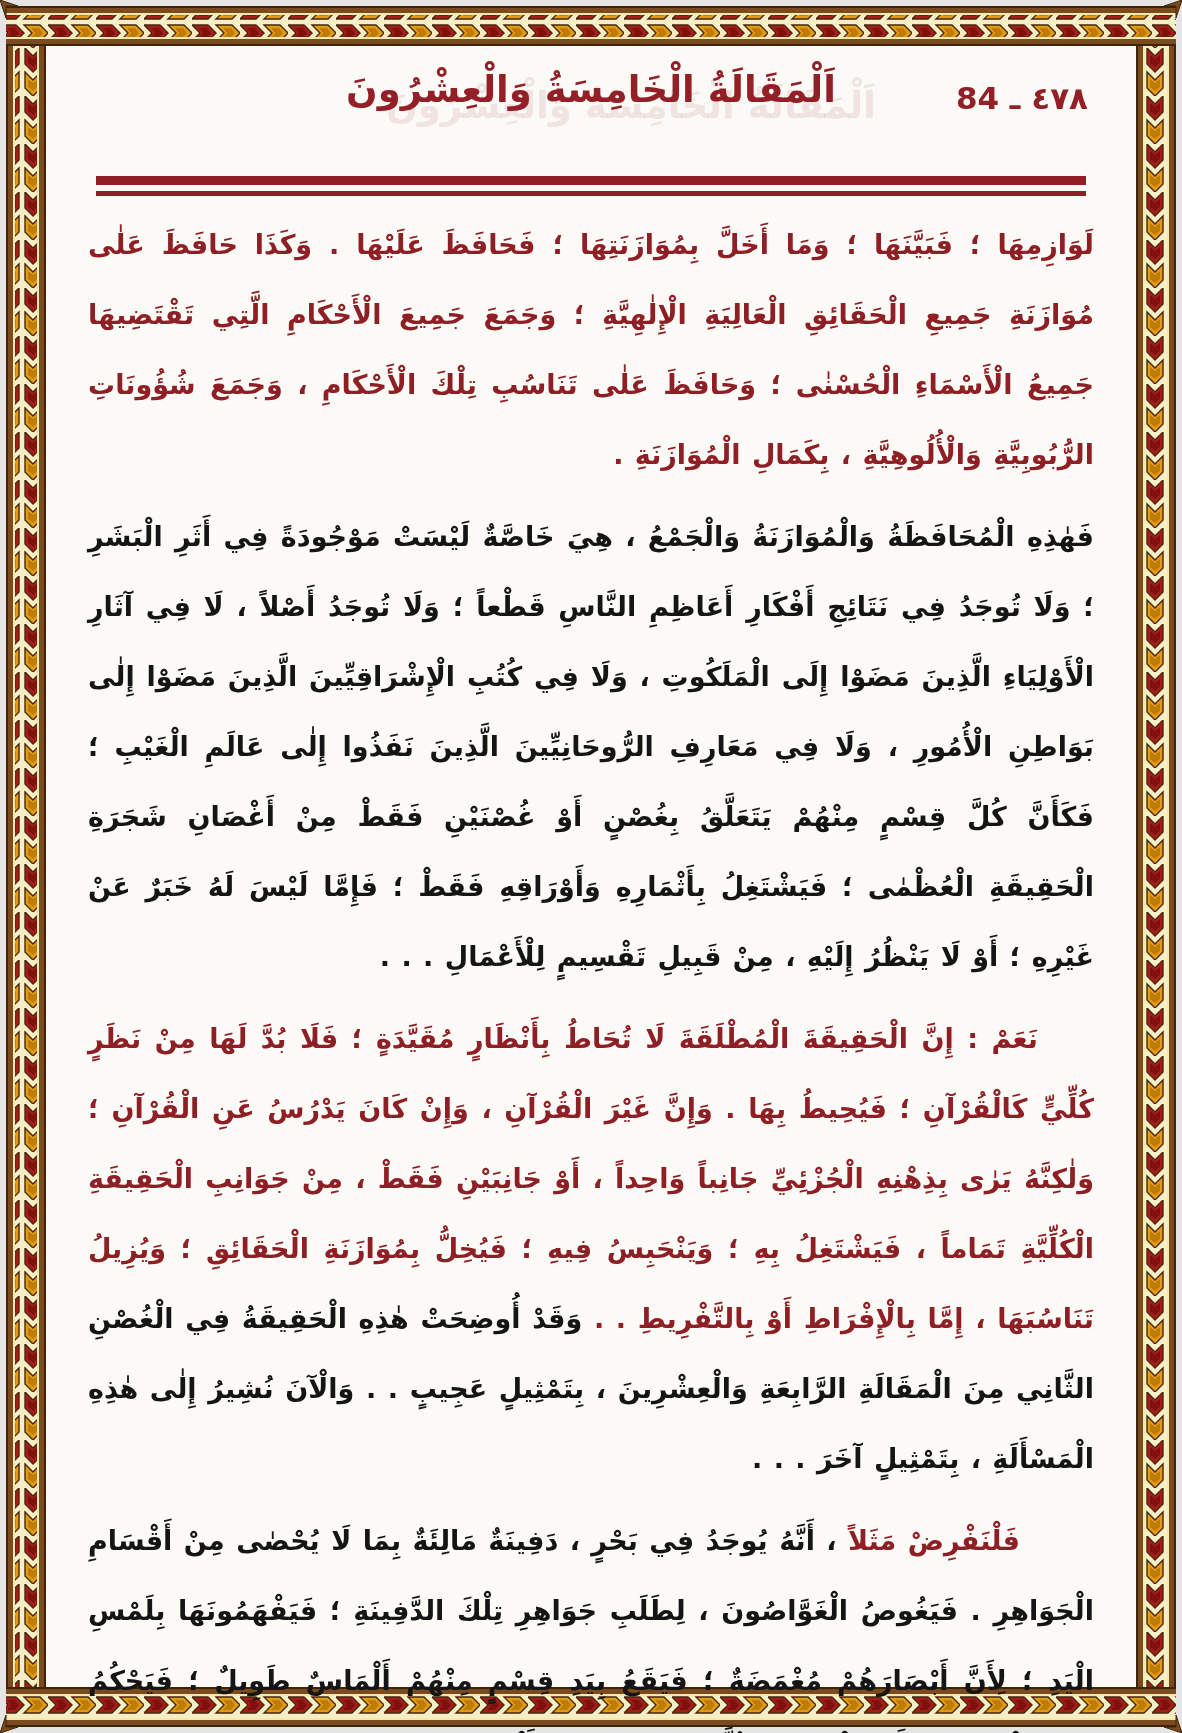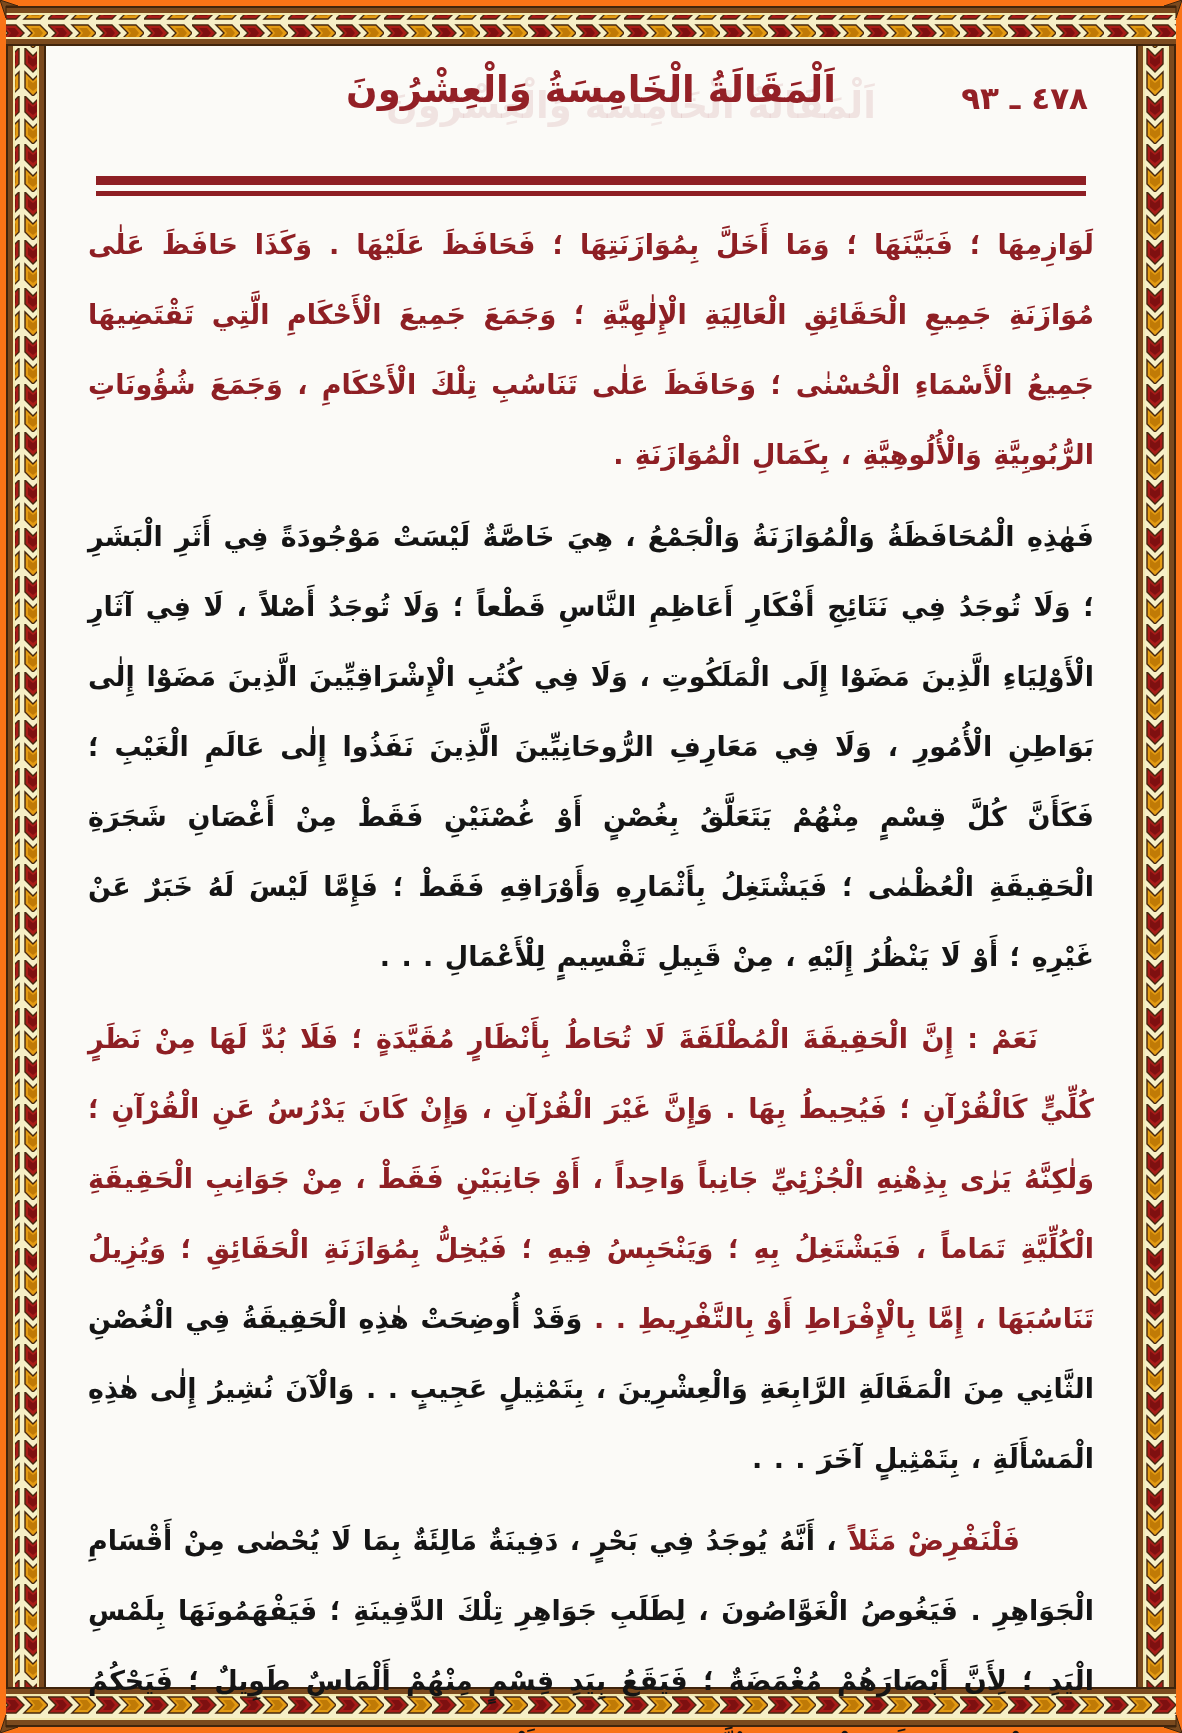--- a/index.html
+++ b/index.html
@@ -1,20 +1,20 @@
 <!DOCTYPE html>
 <html lang="ar" dir="rtl"><head>
 <meta charset="utf-8">
 <style>
   html, body { margin: 0; padding: 0; background: #ffffff; }
   .page {
     position: relative;
     width: 1182px;
     height: 1733px;
-    background: #f97316;
+    background: #e5e5e5;
     overflow: hidden;
     font-family: "DejaVu Sans", sans-serif;
   }
   .frame-svg { position: absolute; inset: 0; display: block; }
   .content {
     position: absolute;
     left: 46px; top: 46px;
     width: 1090px; height: 1641px;
     background: #fbfaf7;
     direction: rtl;
@@ -142,21 +142,21 @@
       <polygon points="1176,6 1164,6 1182,0 1176,18"></polygon>
       <polygon points="6,1727 18,1727 0,1733 6,1715"></polygon>
       <polygon points="1176,1727 1164,1727 1182,1733 1176,1715"></polygon>
     </g>
   </svg>
 
   <div class="content">
 
     <div class="header">
       <h1 class="title">اَلْمَقَالَةُ الْخَامِسَةُ وَالْعِشْرُونَ</h1>
-      <div class="pagenums">٤٧٨ ـ ٩٣</div>
+      <div class="pagenums">٤٧٨ ـ 84</div>
     </div>
 
     <div class="rule"></div>
 
     <div class="text">
       <p><span class="seg-red">لَوَازِمِهَا ؛ فَبَيَّنَهَا ؛ وَمَا أَخَلَّ بِمُوَازَنَتِهَا ؛ فَحَافَظَ عَلَيْهَا . وَكَذَا حَافَظَ عَلٰى مُوَازَنَةِ جَمِيعِ الْحَقَائِقِ الْعَالِيَةِ الْإِلٰهِيَّةِ ؛ وَجَمَعَ جَمِيعَ الْأَحْكَامِ الَّتِي تَقْتَضِيهَا جَمِيعُ الْأَسْمَاءِ الْحُسْنٰى ؛ وَحَافَظَ عَلٰى تَنَاسُبِ تِلْكَ الْأَحْكَامِ ، وَجَمَعَ شُؤُونَاتِ الرُّبُوبِيَّةِ وَالْأُلُوهِيَّةِ ، بِكَمَالِ الْمُوَازَنَةِ .</span></p>
 
       <p><span class="seg-blk">فَهٰذِهِ الْمُحَافَظَةُ وَالْمُوَازَنَةُ وَالْجَمْعُ ، هِيَ خَاصَّةٌ لَيْسَتْ مَوْجُودَةً فِي أَثَرِ الْبَشَرِ ؛ وَلَا تُوجَدُ فِي نَتَائِجِ أَفْكَارِ أَعَاظِمِ النَّاسِ قَطْعاً ؛ وَلَا تُوجَدُ أَصْلاً ، لَا فِي آثَارِ الْأَوْلِيَاءِ الَّذِينَ مَضَوْا إِلَى الْمَلَكُوتِ ، وَلَا فِي كُتُبِ الْإِشْرَاقِيِّينَ الَّذِينَ مَضَوْا إِلٰى بَوَاطِنِ الْأُمُورِ ، وَلَا فِي مَعَارِفِ الرُّوحَانِيِّينَ الَّذِينَ نَفَذُوا إِلٰى عَالَمِ الْغَيْبِ ؛ فَكَأَنَّ كُلَّ قِسْمٍ مِنْهُمْ يَتَعَلَّقُ بِغُصْنٍ أَوْ غُصْنَيْنِ فَقَطْ مِنْ أَغْصَانِ شَجَرَةِ الْحَقِيقَةِ الْعُظْمٰى ؛ فَيَشْتَغِلُ بِأَثْمَارِهِ وَأَوْرَاقِهِ فَقَطْ ؛ فَإِمَّا لَيْسَ لَهُ خَبَرٌ عَنْ غَيْرِهِ ؛ أَوْ لَا يَنْظُرُ إِلَيْهِ ، مِنْ قَبِيلِ تَقْسِيمٍ لِلْأَعْمَالِ . . .</span></p>
 
       <p class="indent-sm"><span class="seg-red">نَعَمْ : إِنَّ الْحَقِيقَةَ الْمُطْلَقَةَ لَا تُحَاطُ بِأَنْظَارٍ مُقَيَّدَةٍ ؛ فَلَا بُدَّ لَهَا مِنْ نَظَرٍ كُلِّيٍّ كَالْقُرْآنِ ؛ فَيُحِيطُ بِهَا . وَإِنَّ غَيْرَ الْقُرْآنِ ، وَإِنْ كَانَ يَدْرُسُ عَنِ الْقُرْآنِ ؛ وَلٰكِنَّهُ يَرٰى بِذِهْنِهِ الْجُزْئِيِّ جَانِباً وَاحِداً ، أَوْ جَانِبَيْنِ فَقَطْ ، مِنْ جَوَانِبِ الْحَقِيقَةِ الْكُلِّيَّةِ تَمَاماً ، فَيَشْتَغِلُ بِهِ ؛ وَيَنْحَبِسُ فِيهِ ؛ فَيُخِلُّ بِمُوَازَنَةِ الْحَقَائِقِ ؛ وَيُزِيلُ تَنَاسُبَهَا ، إِمَّا بِالْإِفْرَاطِ أَوْ بِالتَّفْرِيطِ . . </span><span class="seg-blk">وَقَدْ أُوضِحَتْ هٰذِهِ الْحَقِيقَةُ فِي الْغُصْنِ الثَّانِي مِنَ الْمَقَالَةِ الرَّابِعَةِ وَالْعِشْرِينَ ، بِتَمْثِيلٍ عَجِيبٍ . . وَالْآنَ نُشِيرُ إِلٰى هٰذِهِ الْمَسْأَلَةِ ، بِتَمْثِيلٍ آخَرَ . . .</span></p>

